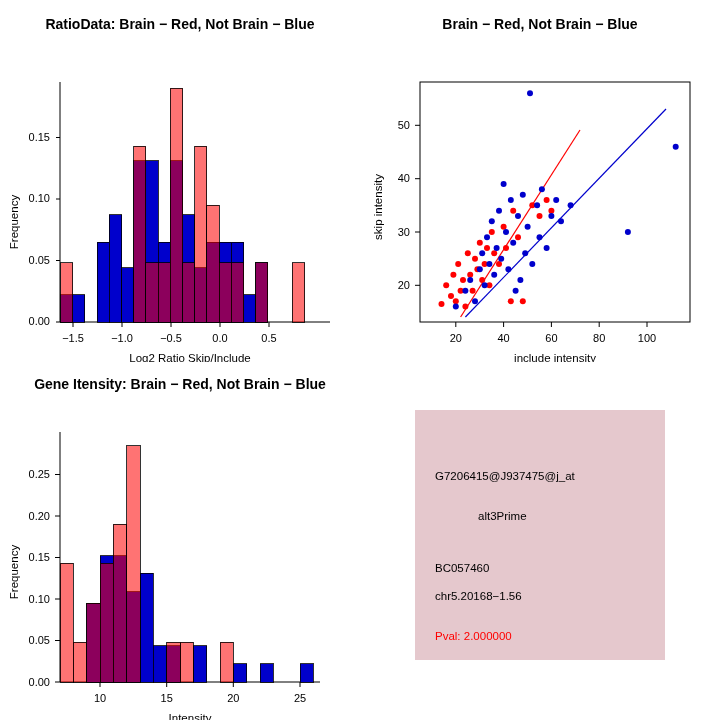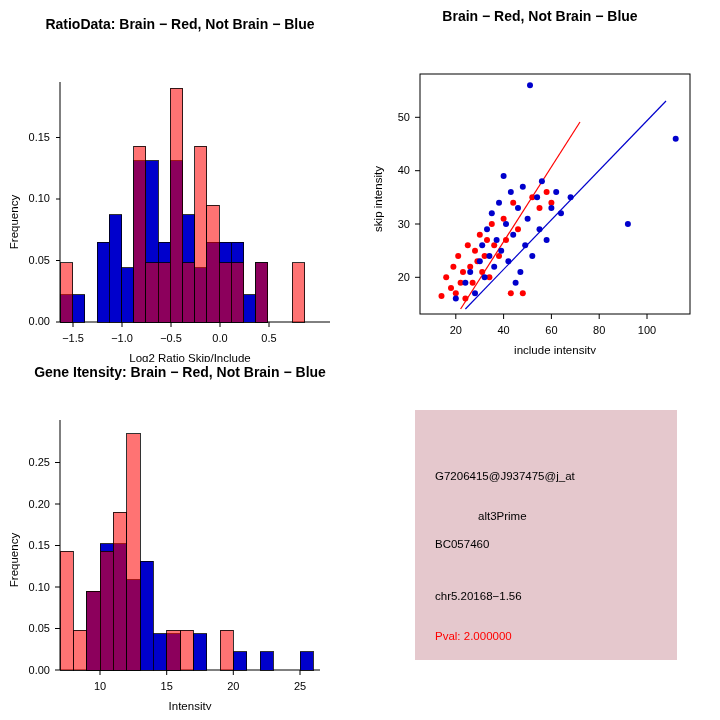--- a/index.html
+++ b/index.html
@@ -88,21 +88,21 @@
           <rect x="219.1" y="230.9" width="12.2" height="59.1"></rect>
           <rect x="231.3" y="230.9" width="12.2" height="59.1"></rect>
           <rect x="255.7" y="230.9" width="12.2" height="59.1"></rect>
           <rect x="292.3" y="230.9" width="12.2" height="59.1"></rect>
         </g>
       </g>
     </svg>
   </div>
 
   <div class="panel" style="left:360px;top:0px;width:360px;height:360px;">
-    <div class="ptitle" style="margin-top:8px;">Brain − Red, Not Brain − Blue</div>
+    <div class="ptitle" style="margin-top:16px;">Brain − Red, Not Brain − Blue</div>
     <svg width="360" height="330" viewBox="0 0 360 330">
 
       <rect x="60" y="50" width="270" height="240" fill="none" stroke="#000" stroke-width="1"></rect>
 
       <g>
         <line x1="55" y1="253.3" x2="60" y2="253.3" stroke="#000"></line>
         <line x1="55" y1="200.0" x2="60" y2="200.0" stroke="#000"></line>
         <line x1="55" y1="146.7" x2="60" y2="146.7" stroke="#000"></line>
         <line x1="55" y1="93.3" x2="60" y2="93.3" stroke="#000"></line>
       </g>
@@ -205,21 +205,21 @@
         <circle cx="196.2" cy="168.0" r="3"></circle>
           <circle cx="201.0" cy="189.3" r="3"></circle>
         <circle cx="210.6" cy="173.3" r="3"></circle>
           <circle cx="267.9" cy="200.0" r="3"></circle>
         <circle cx="315.7" cy="114.7" r="3"></circle>
       </g>
     </svg>
   </div>
 
   <div class="panel" style="left:0px;top:360px;width:360px;height:360px;">
-    <div class="ptitle" style="margin-top:4px;">Gene Itensity: Brain − Red, Not Brain − Blue</div>
+    <div class="ptitle" style="margin-top:16px;">Gene Itensity: Brain − Red, Not Brain − Blue</div>
     <svg width="360" height="330" viewBox="0 0 360 330">
 
       <line x1="60" y1="40" x2="60" y2="290" stroke="#000" stroke-width="1"></line>
       <g>
         <line x1="55" y1="290" x2="60" y2="290" stroke="#000"></line>
         <line x1="55" y1="248.5" x2="60" y2="248.5" stroke="#000"></line>
         <line x1="55" y1="207.0" x2="60" y2="207.0" stroke="#000"></line>
         <line x1="55" y1="165.5" x2="60" y2="165.5" stroke="#000"></line>
         <line x1="55" y1="124.0" x2="60" y2="124.0" stroke="#000"></line>
         <line x1="55" y1="82.5" x2="60" y2="82.5" stroke="#000"></line>
@@ -272,22 +272,22 @@
           <rect x="126.7" y="53.8" width="13.3" height="236.2"></rect>
           <rect x="166.7" y="250.1" width="13.3" height="39.9"></rect>
           <rect x="180.0" y="250.1" width="13.3" height="39.9"></rect>
           <rect x="220.0" y="250.1" width="13.3" height="39.9"></rect>
         </g>
       </g>
     </svg>
   </div>
 
   <div class="panel" style="left:360px;top:360px;width:360px;height:360px;">
-    <div class="infobox" style="position:absolute;left:55px;top:50px;width:250px;height:250px;padding-left:12px;">
+    <div class="infobox" style="position:absolute;left:55px;top:50px;width:250px;height:250px;">
       <div class="infoline" style="position:absolute;left:20px;top:60px;">G7206415@J937475@j_at</div>
       <div class="infoline" style="position:absolute;left:20px;top:100px;margin-left:43px;">alt3Prime</div>
-      <div class="infoline" style="position:absolute;left:20px;top:128px;">BC057460</div>
+      <div class="infoline" style="position:absolute;left:20px;top:152px;">BC057460</div>
       <div class="infoline" style="position:absolute;left:20px;top:180px;">chr5.20168−1.56</div>
       <div class="infoline pval" style="position:absolute;left:20px;top:220px;">Pval: 2.000000</div>
     </div>
   </div>
 
 </div>
 
 </body></html>

